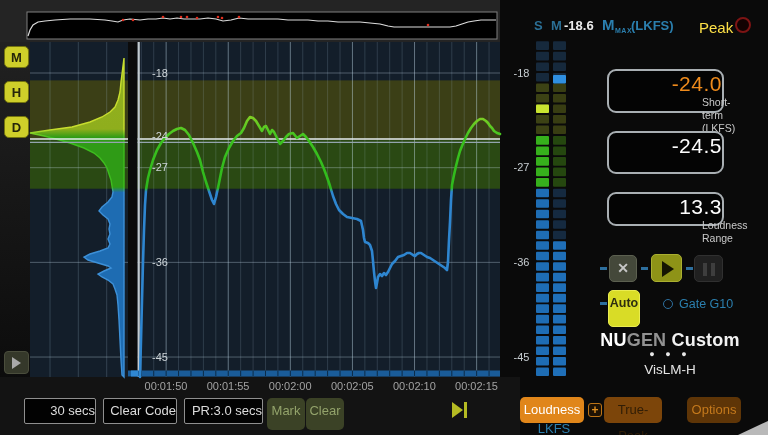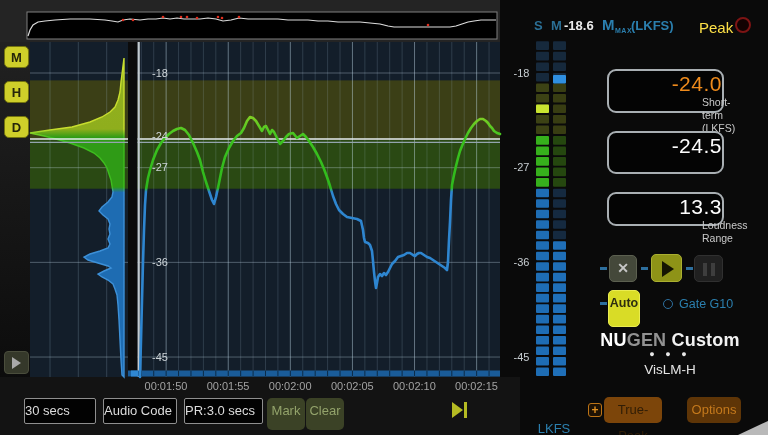--- a/index.html
+++ b/index.html
@@ -39,21 +39,21 @@
      color:#2e2e10;font-weight:bold;font-size:12.5px;text-align:center;line-height:24px;box-sizing:border-box;cursor:pointer;}
   .gate-circle{left:663px;top:299px;width:8px;height:8px;border:1.5px solid #2d6f9e;border-radius:50%;cursor:pointer;}
   .gate-label{left:679px;top:297px;color:#2b7fae;font-size:12.5px;}
   .logo{left:600px;top:330px;width:140px;text-align:center;font-size:18px;font-weight:bold;color:#fff;letter-spacing:.2px;}
   .logo .gen{color:#929292;}
   .logo .audio{font-weight:bold;color:#f2f2f2;}
   .logo-dots{left:600px;top:349px;width:140px;text-align:center;color:#e8e8e8;font-size:9px;letter-spacing:4px;}
   .product{left:600px;top:362px;width:140px;text-align:center;color:#e5e5e5;font-size:13.5px;}
   .lkfs{left:524px;top:377px;width:60px;text-align:center;color:#2b7fae;font-size:13px;margin-top:44px;}
   .bbox{top:398px;height:26px;background:#020202;border:1px solid #8f8f8f;border-radius:2px;color:#dcdcdc;
-     font-size:13px;text-align:left;line-height:24px;box-sizing:border-box;cursor:pointer;}
+     font-size:13px;text-align:right;line-height:24px;box-sizing:border-box;cursor:pointer;}
   .mcbtn{top:398px;height:32px;background:#3b4226;border-radius:5px;color:#93a36b;font-size:13px;text-align:center;line-height:26px;cursor:pointer;}
   .skip{left:452px;top:402px;}
   .skip .tri{position:absolute;left:0;top:0;width:0;height:0;border-left:11px solid #b5bb23;border-top:8px solid transparent;border-bottom:8px solid transparent;}
   .skip .bar{position:absolute;left:12px;top:0px;width:3px;height:16px;background:#b5bb23;}
   .tab{top:397px;height:26px;border-radius:5px;font-size:13px;text-align:center;line-height:26px;box-sizing:border-box;cursor:pointer;}
   #tab-loudness{left:520px;width:64px;background:#e0861a;color:#fff;}
   #tab-plus{left:588px;top:403px;width:14px;height:14px;background:#1e1204;border:1.5px solid #bd7416;border-radius:3px;
       color:#e09020;font-size:12px;font-weight:bold;text-align:center;line-height:12px;box-sizing:border-box;cursor:pointer;}
   #tab-truepeak{left:604px;width:58px;background:#7c450a;color:#301d06;}
   #tab-options{left:687px;width:54px;background:#5e3507;color:#c4791c;}
@@ -316,25 +316,26 @@
   <div class="abs" id="auto-btn">Auto</div>
   <div class="abs gate-circle"></div>
   <div class="abs gate-label">Gate G10</div>
 
   <div class="abs logo"><span>NU</span><span class="gen">GEN</span><span class="audio"> Custom</span></div>
   <div class="abs logo-dots">● ● ●</div>
   <div class="abs product">VisLM-H</div>
   <div class="abs lkfs">LKFS</div>
 
   <div class="abs bbox" style="left:24px;width:72px">30 secs</div>
-  <div class="abs bbox" style="left:103px;width:74px">Audio Code</div>
+  <div class="abs bbox" style="left:103px;width:74px">Clear Code</div>
   <div class="abs bbox" style="left:184px;width:79px">PR:3.0 secs</div>
   <div class="abs mcbtn" style="left:267px;width:38px">Mark</div>
   <div class="abs mcbtn" style="left:306px;width:38px">Clear</div>
   <div class="abs skip">
     <div class="tri"></div>
     <div class="bar"></div>
   </div>
+  <div class="abs tab" id="tab-loudness">Loudness</div>
   <div class="abs" id="tab-plus">+</div>
   <div class="abs tab" id="tab-truepeak">True-Peak</div>
   <div class="abs tab" id="tab-options">Options</div>
   <div class="abs grip"></div>
 </div>
 
 </body></html>

